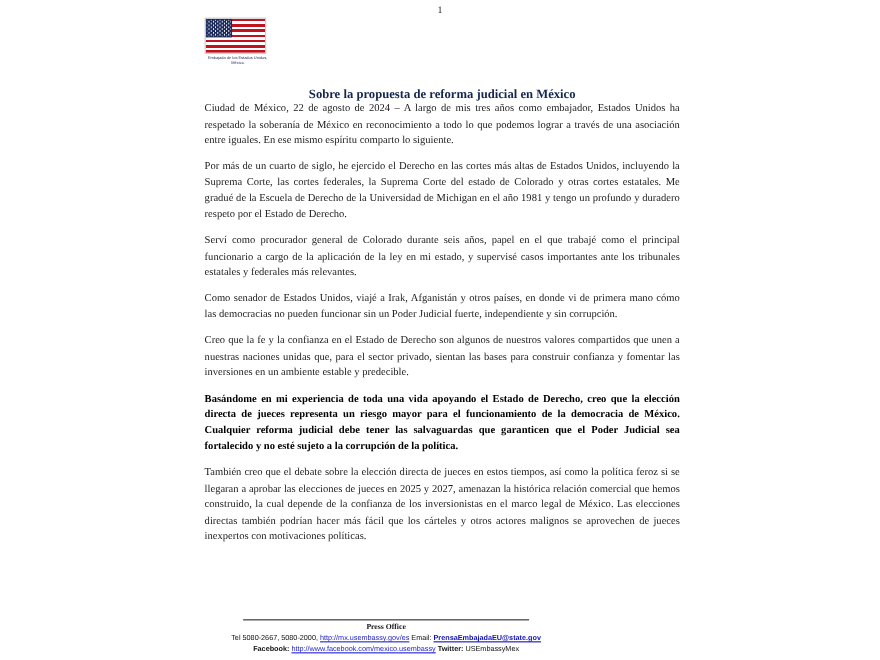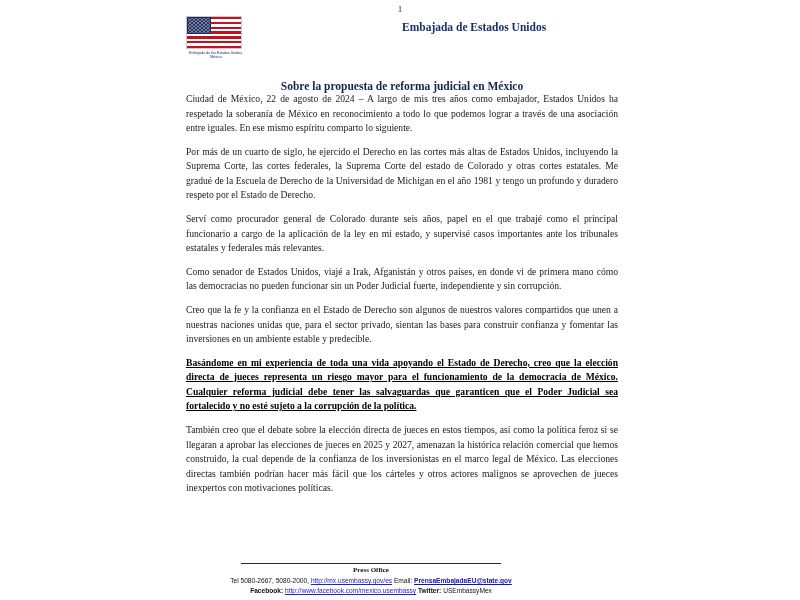--- a/index.html
+++ b/index.html
@@ -116,29 +116,27 @@
     font-size: 9.6px;
     line-height: 1.52;
     text-align: justify;
     margin: 0 0 9px 0;
     color: #1a1a1a;
     font-family: "Liberation Serif", serif;
   }
   .para.bold {
     font-weight: bold;
     color: #000000;
-    text-decoration: underline;
   }
   .footer {
     position: absolute;
     left: 0;
     bottom: 4px;
     width: 702px;
     text-align: center;
-    padding-left: 20px;
   }
   .footer-rule {
     width: 260px;
     margin: 0 auto 2px auto;
     border-top: 1px solid #2a2a2a;
   }
   .footer-office {
     font-size: 7px;
     font-weight: bold;
     color: #111;
@@ -173,21 +171,20 @@
 
     <div class="header">
       <div class="seal">
         <div class="flag">
           <div class="stripes"></div>
           <div class="canton"></div>
         </div>
         <div class="seal-caption">Embajada de los Estados Unidos, México</div>
       </div>
       <div class="embassy-title">
-        <div>Embajada de Estados Unidos</div>
       </div>
     </div>
 
     <div class="doc-title">Sobre la propuesta de reforma judicial en México</div>
 
     <div class="body-text">
       <p class="para">Ciudad de México, 22 de agosto de 2024 – A largo de mis tres años como embajador, Estados Unidos ha respetado la soberanía de México en reconocimiento a todo lo que podemos lograr a través de una asociación entre iguales. En ese mismo espíritu comparto lo siguiente.</p>
       <p class="para">Por más de un cuarto de siglo, he ejercido el Derecho en las cortes más altas de Estados Unidos, incluyendo la Suprema Corte, las cortes federales, la Suprema Corte del estado de Colorado y otras cortes estatales. Me gradué de la Escuela de Derecho de la Universidad de Michigan en el año 1981 y tengo un profundo y duradero respeto por el Estado de Derecho.</p>
       <p class="para">Serví como procurador general de Colorado durante seis años, papel en el que trabajé como el principal funcionario a cargo de la aplicación de la ley en mi estado, y supervisé casos importantes ante los tribunales estatales y federales más relevantes.</p>
       <p class="para">Como senador de Estados Unidos, viajé a Irak, Afganistán y otros países, en donde vi de primera mano cómo las democracias no pueden funcionar sin un Poder Judicial fuerte, independiente y sin corrupción.</p>

